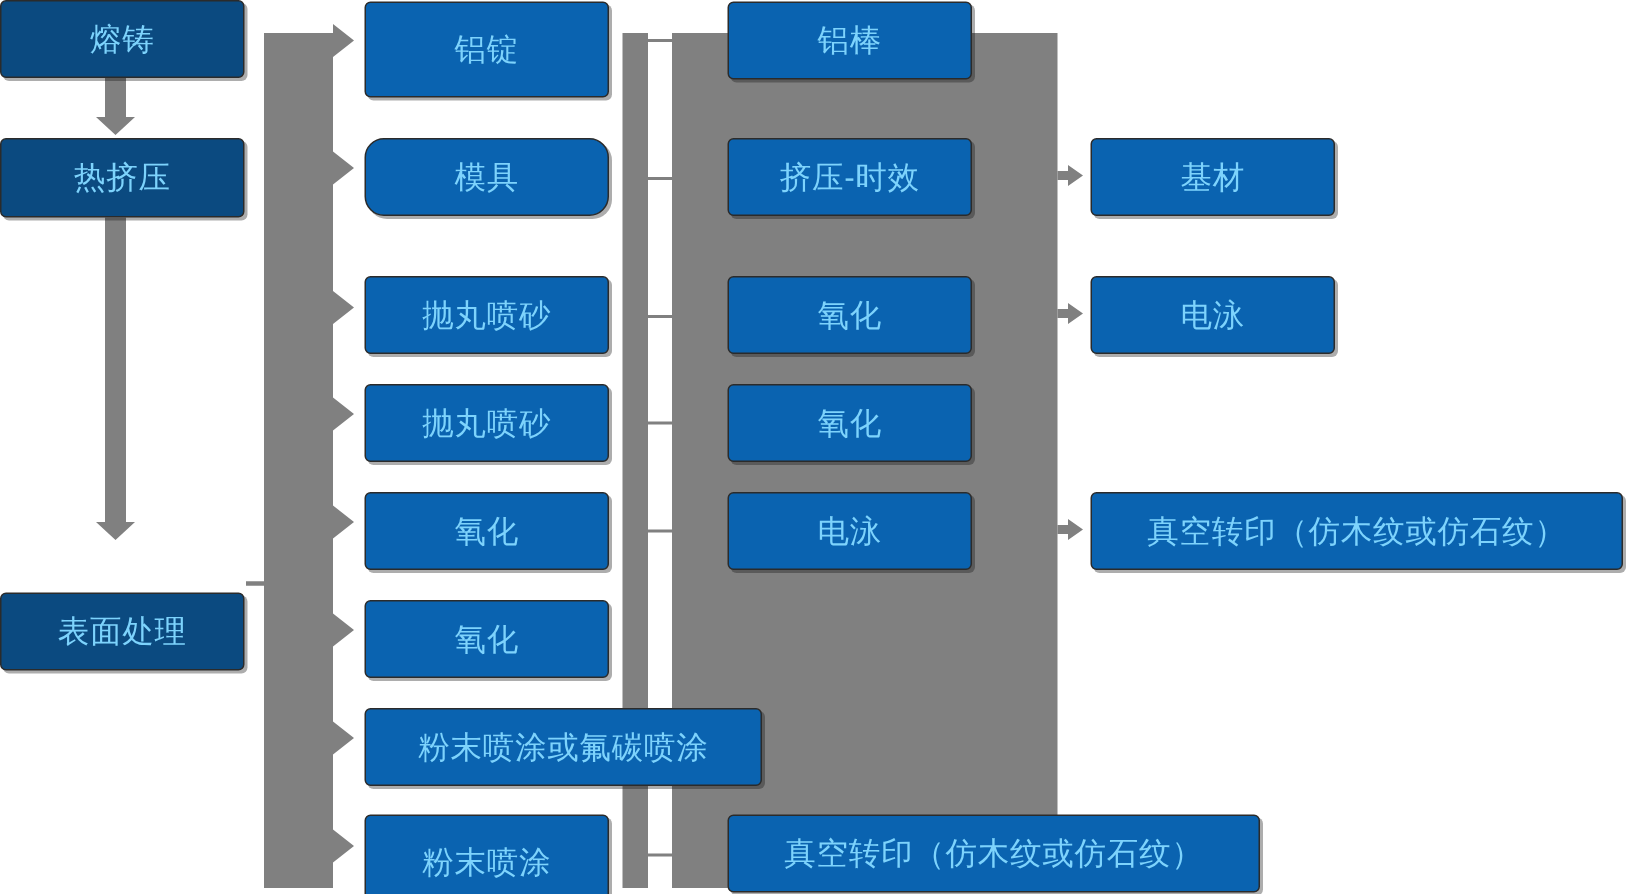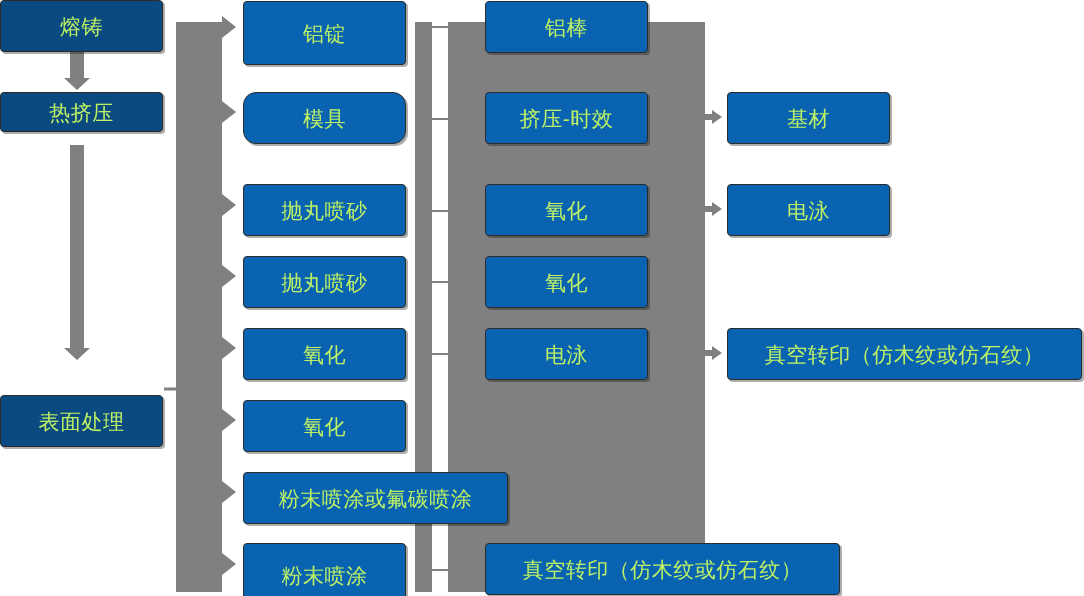--- a/index.html
+++ b/index.html
@@ -18,21 +18,21 @@
     overflow: hidden;
   }
 
   
   .node {
     position: absolute;
     box-sizing: border-box;
     display: flex;
     align-items: center;
     justify-content: center;
-    color: #bef264;
+    color: #7dd3fc;
     border: 1.4px solid #2b2b2b;
     border-radius: 4px;
     font-size: 21px;
     line-height: 1;
     letter-spacing: 0.5px;
     white-space: nowrap;
     text-align: center;
     box-shadow: 2px 2px 0 rgba(20,20,20,0.35);
   }
   .node.dark  { background: #0b4a80; }
@@ -104,21 +104,21 @@
       <path d="M705,114 L712,114 L712,110 L722,117 L712,124 L712,120 L705,120 Z"></path>
       <path d="M705,206 L712,206 L712,202 L722,209 L712,216 L712,212 L705,212 Z"></path>
       <path d="M705,350 L712,350 L712,346 L722,353 L712,360 L712,356 L705,356 Z"></path>
     </g>
   </svg>
 
   <div class="node dark" style="left:0px; top:0px; width:163px; height:52px;">
     <span>熔铸</span>
   </div>
 
-  <div class="node dark" style="left:0px; top:92px; width:163px; height:40px;">
+  <div class="node dark" style="left:0px; top:92px; width:163px; height:53px;">
     <span>热挤压</span>
   </div>
 
   <div class="node dark" style="left:0px; top:363px; width:163px; height:52px;margin-top:32px;">
     <span>表面处理</span>
   </div>
 
   <div class="node light" style="left:243px; top:1px; width:163px; height:64px;">
     <span>铝锭</span>
   </div>

